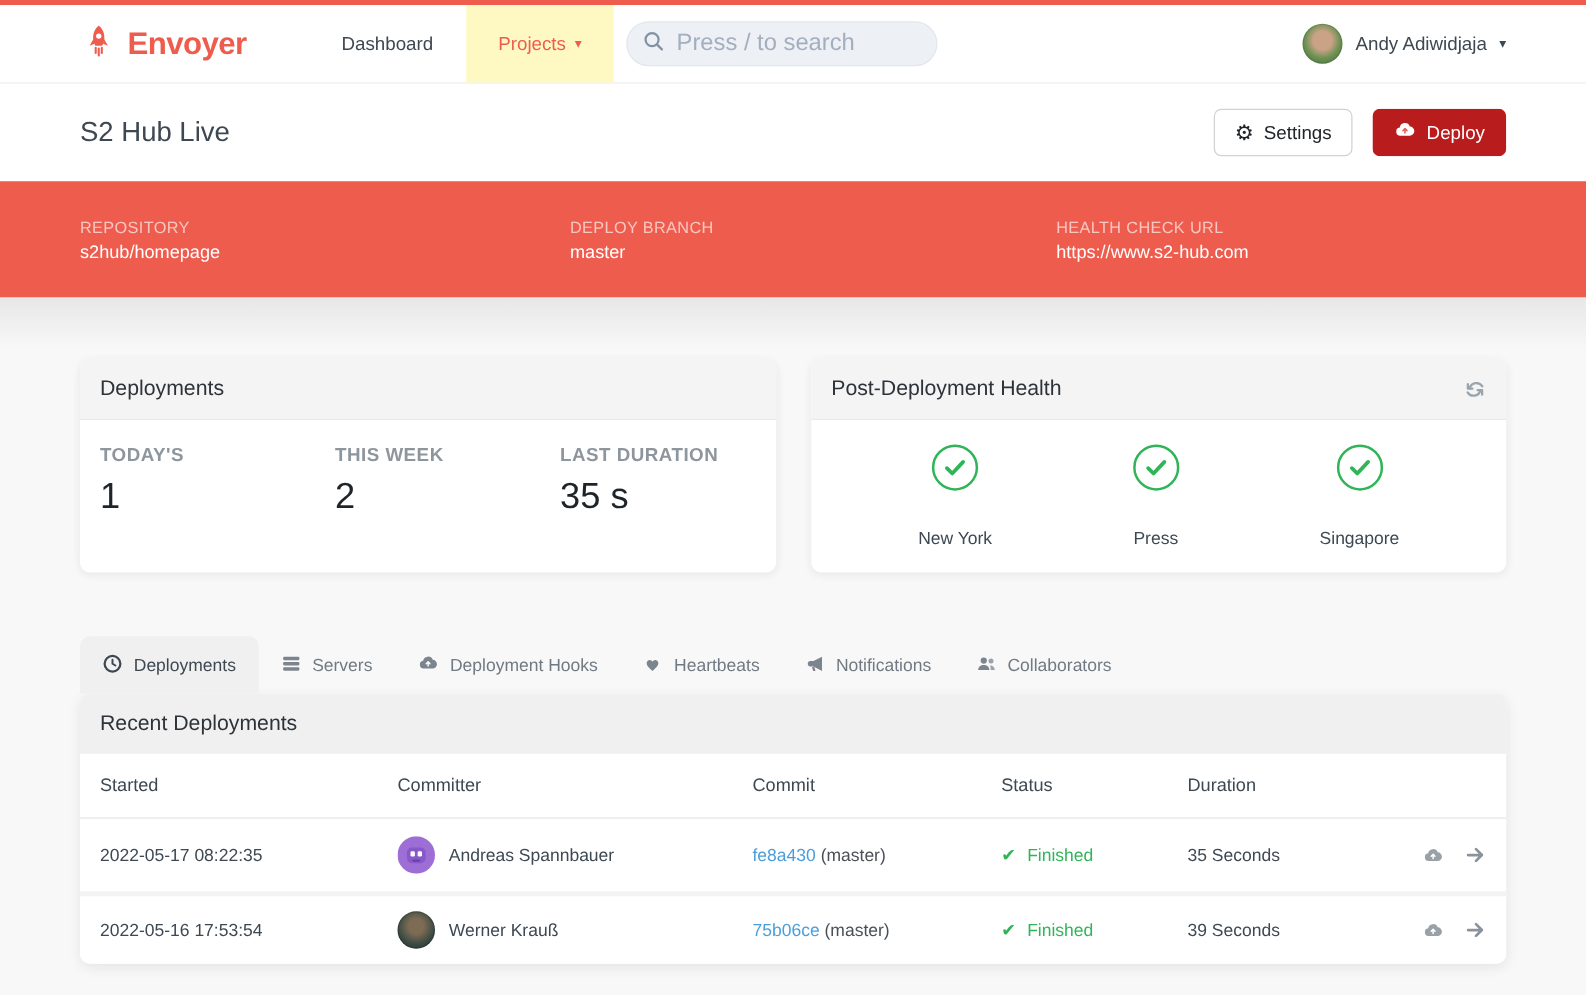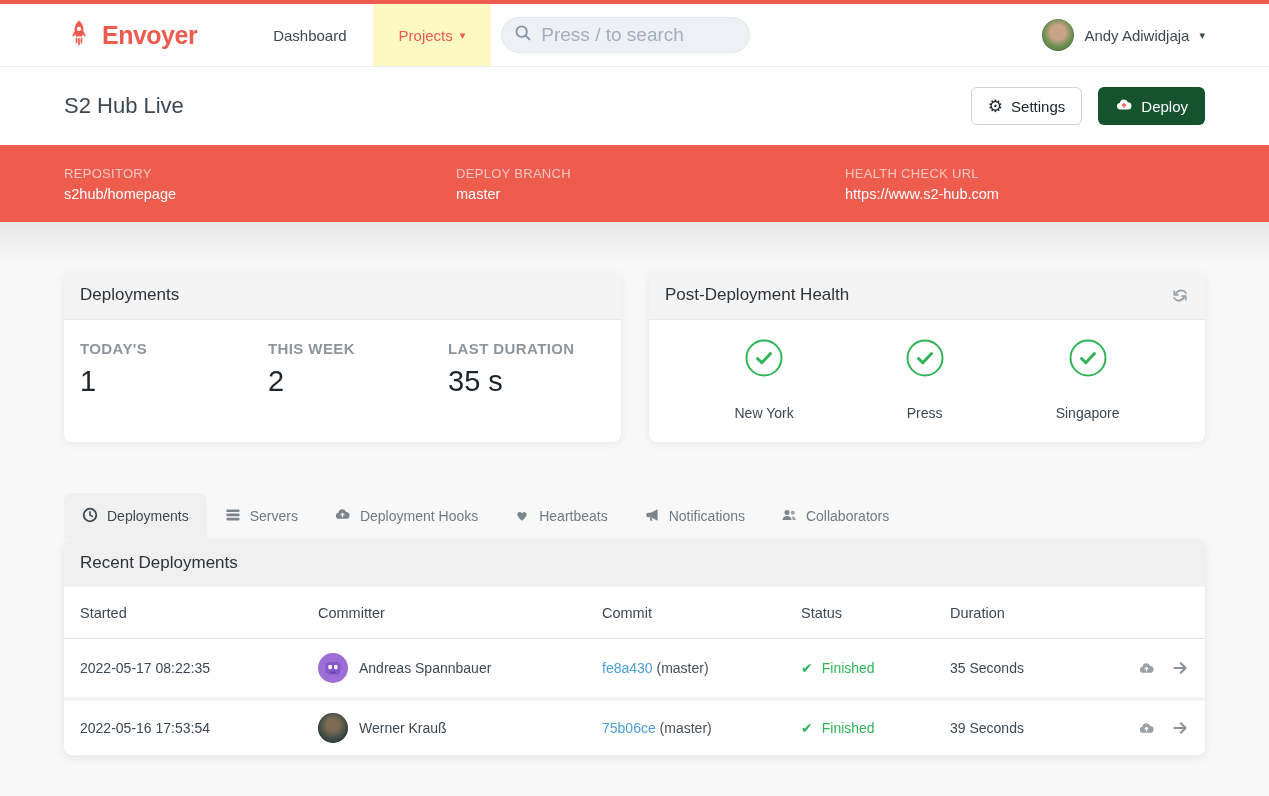--- a/index.html
+++ b/index.html
@@ -22,25 +22,25 @@
   .nav-user { margin-left:auto; display:flex; align-items:center; gap:10px; padding:0 64px 0 20px; cursor:pointer; }
   .nav-user .name { font-size:15px; color:#3d4852; }
   .avatar { width:32px; height:32px; border-radius:50%; background:radial-gradient(circle at 50% 42%, #caa387 0 30%, #6b9152 58%, #41683a); box-shadow:inset 0 0 0 1px rgba(0,0,0,.08); }
 
   
   .titlebar { height:78px; background:#fff; display:flex; align-items:center; padding:0 64px;gap:14px; }
   .page-title { font-size:22px; font-weight:400; color:#3d4852; }
   .title-actions { margin-left:auto; display:flex; gap:16px; }
   .btn { display:flex; align-items:center; gap:8px; height:38px; padding:0 16px; border-radius:6px; font-size:15px; cursor:pointer; border:1px solid transparent; }
   .btn-settings { background:#fff; border-color:#d2d2d2; color:#212529; }
-  .btn-deploy { background:#14532d; color:#fff; }
+  .btn-deploy { background:#b91c1c; color:#fff; }
   .gear-glyph { font-size:17px; line-height:1; color:#212529; }
 
   
-  .banner { height:77px; background:#ee5c4e; display:grid; grid-template-columns:392px 389px 1fr; align-content:center; padding:0 64px; }
+  .banner { height:93px; background:#ee5c4e; display:grid; grid-template-columns:392px 389px 1fr; align-content:center; padding:0 64px; }
   .banner-label { font-size:13px; color:rgba(255,255,255,.65); letter-spacing:.3px; }
   .banner-value { font-size:14.5px; color:#fff; margin-top:5px; }
 
   
   .content { flex:1; background:linear-gradient(#e7e7e7, #f8f8f8 42px); padding:0 64px; }
   .cards-row { margin-top:49px; display:flex; gap:28px; height:171px; }
   .card { background:#fff; border-radius:8px; box-shadow:0 2px 8px rgba(0,0,0,.07); overflow:hidden; }
   .card-head { height:49px; background:#f4f4f4; border-bottom:1px solid #e9e9e9; display:flex; align-items:center; padding:0 16px; font-size:17px; color:#2d3338; }
   .card-deployments { width:557px; }
   .card-health { width:556px; }

